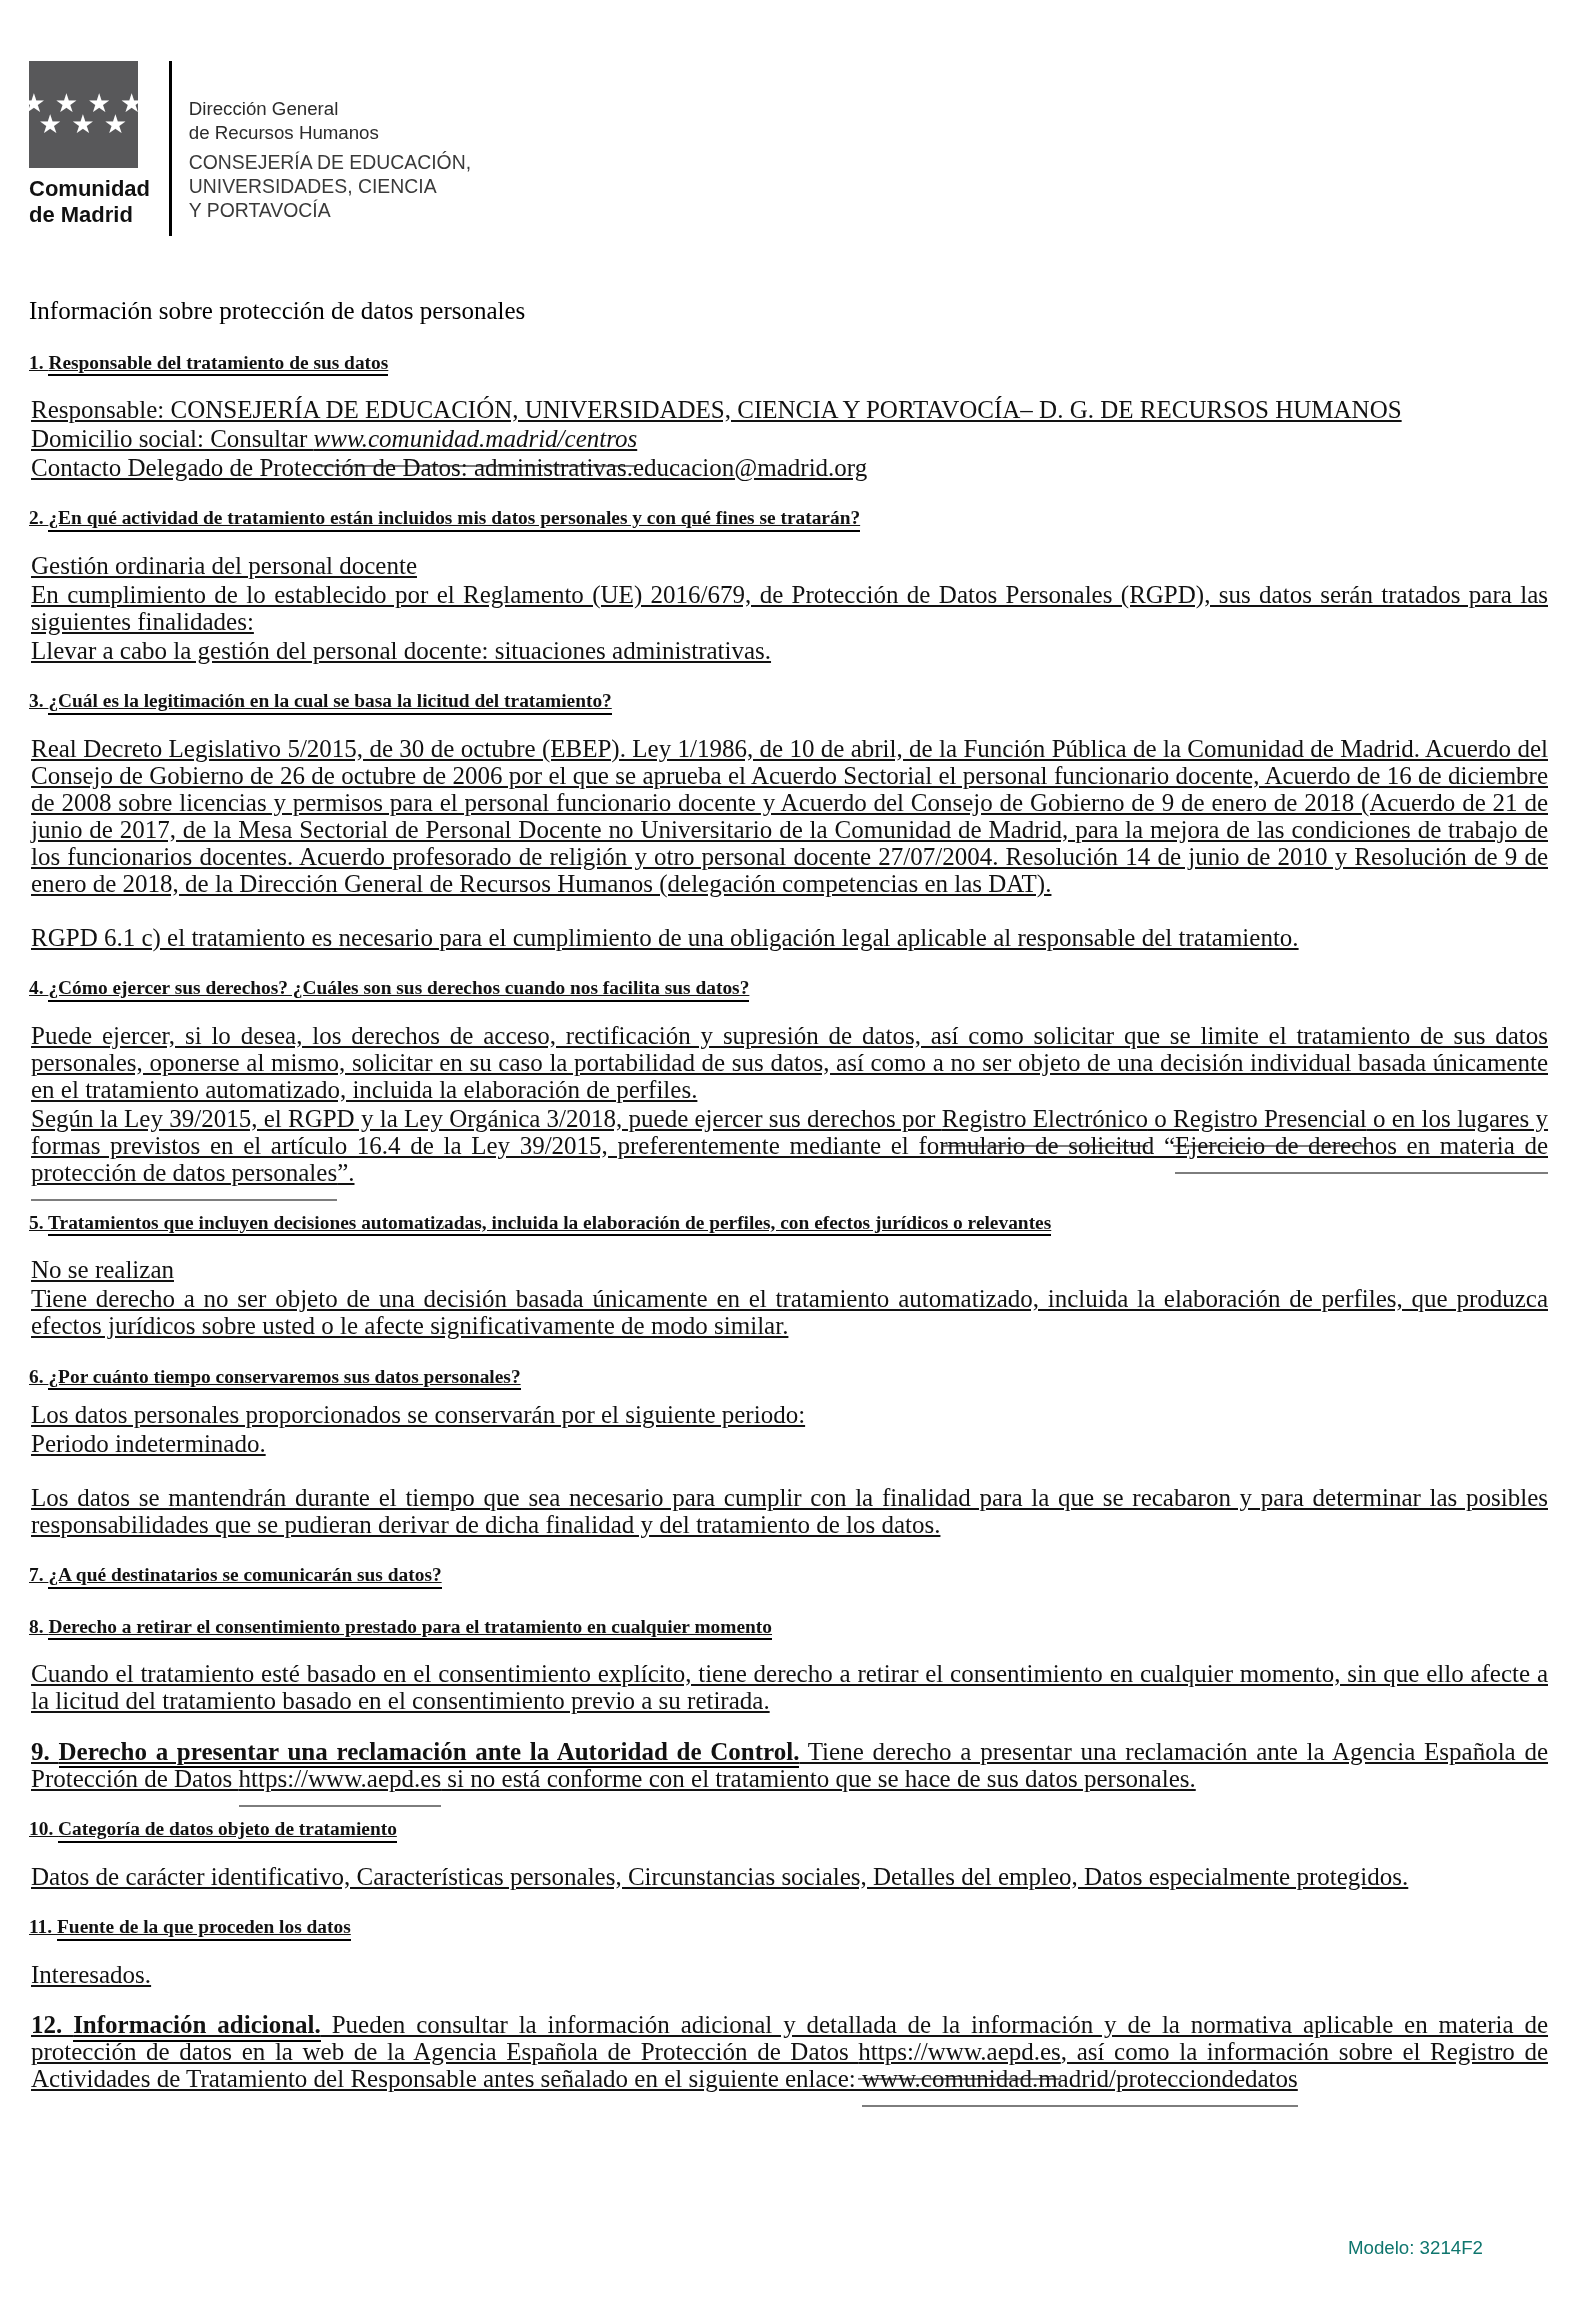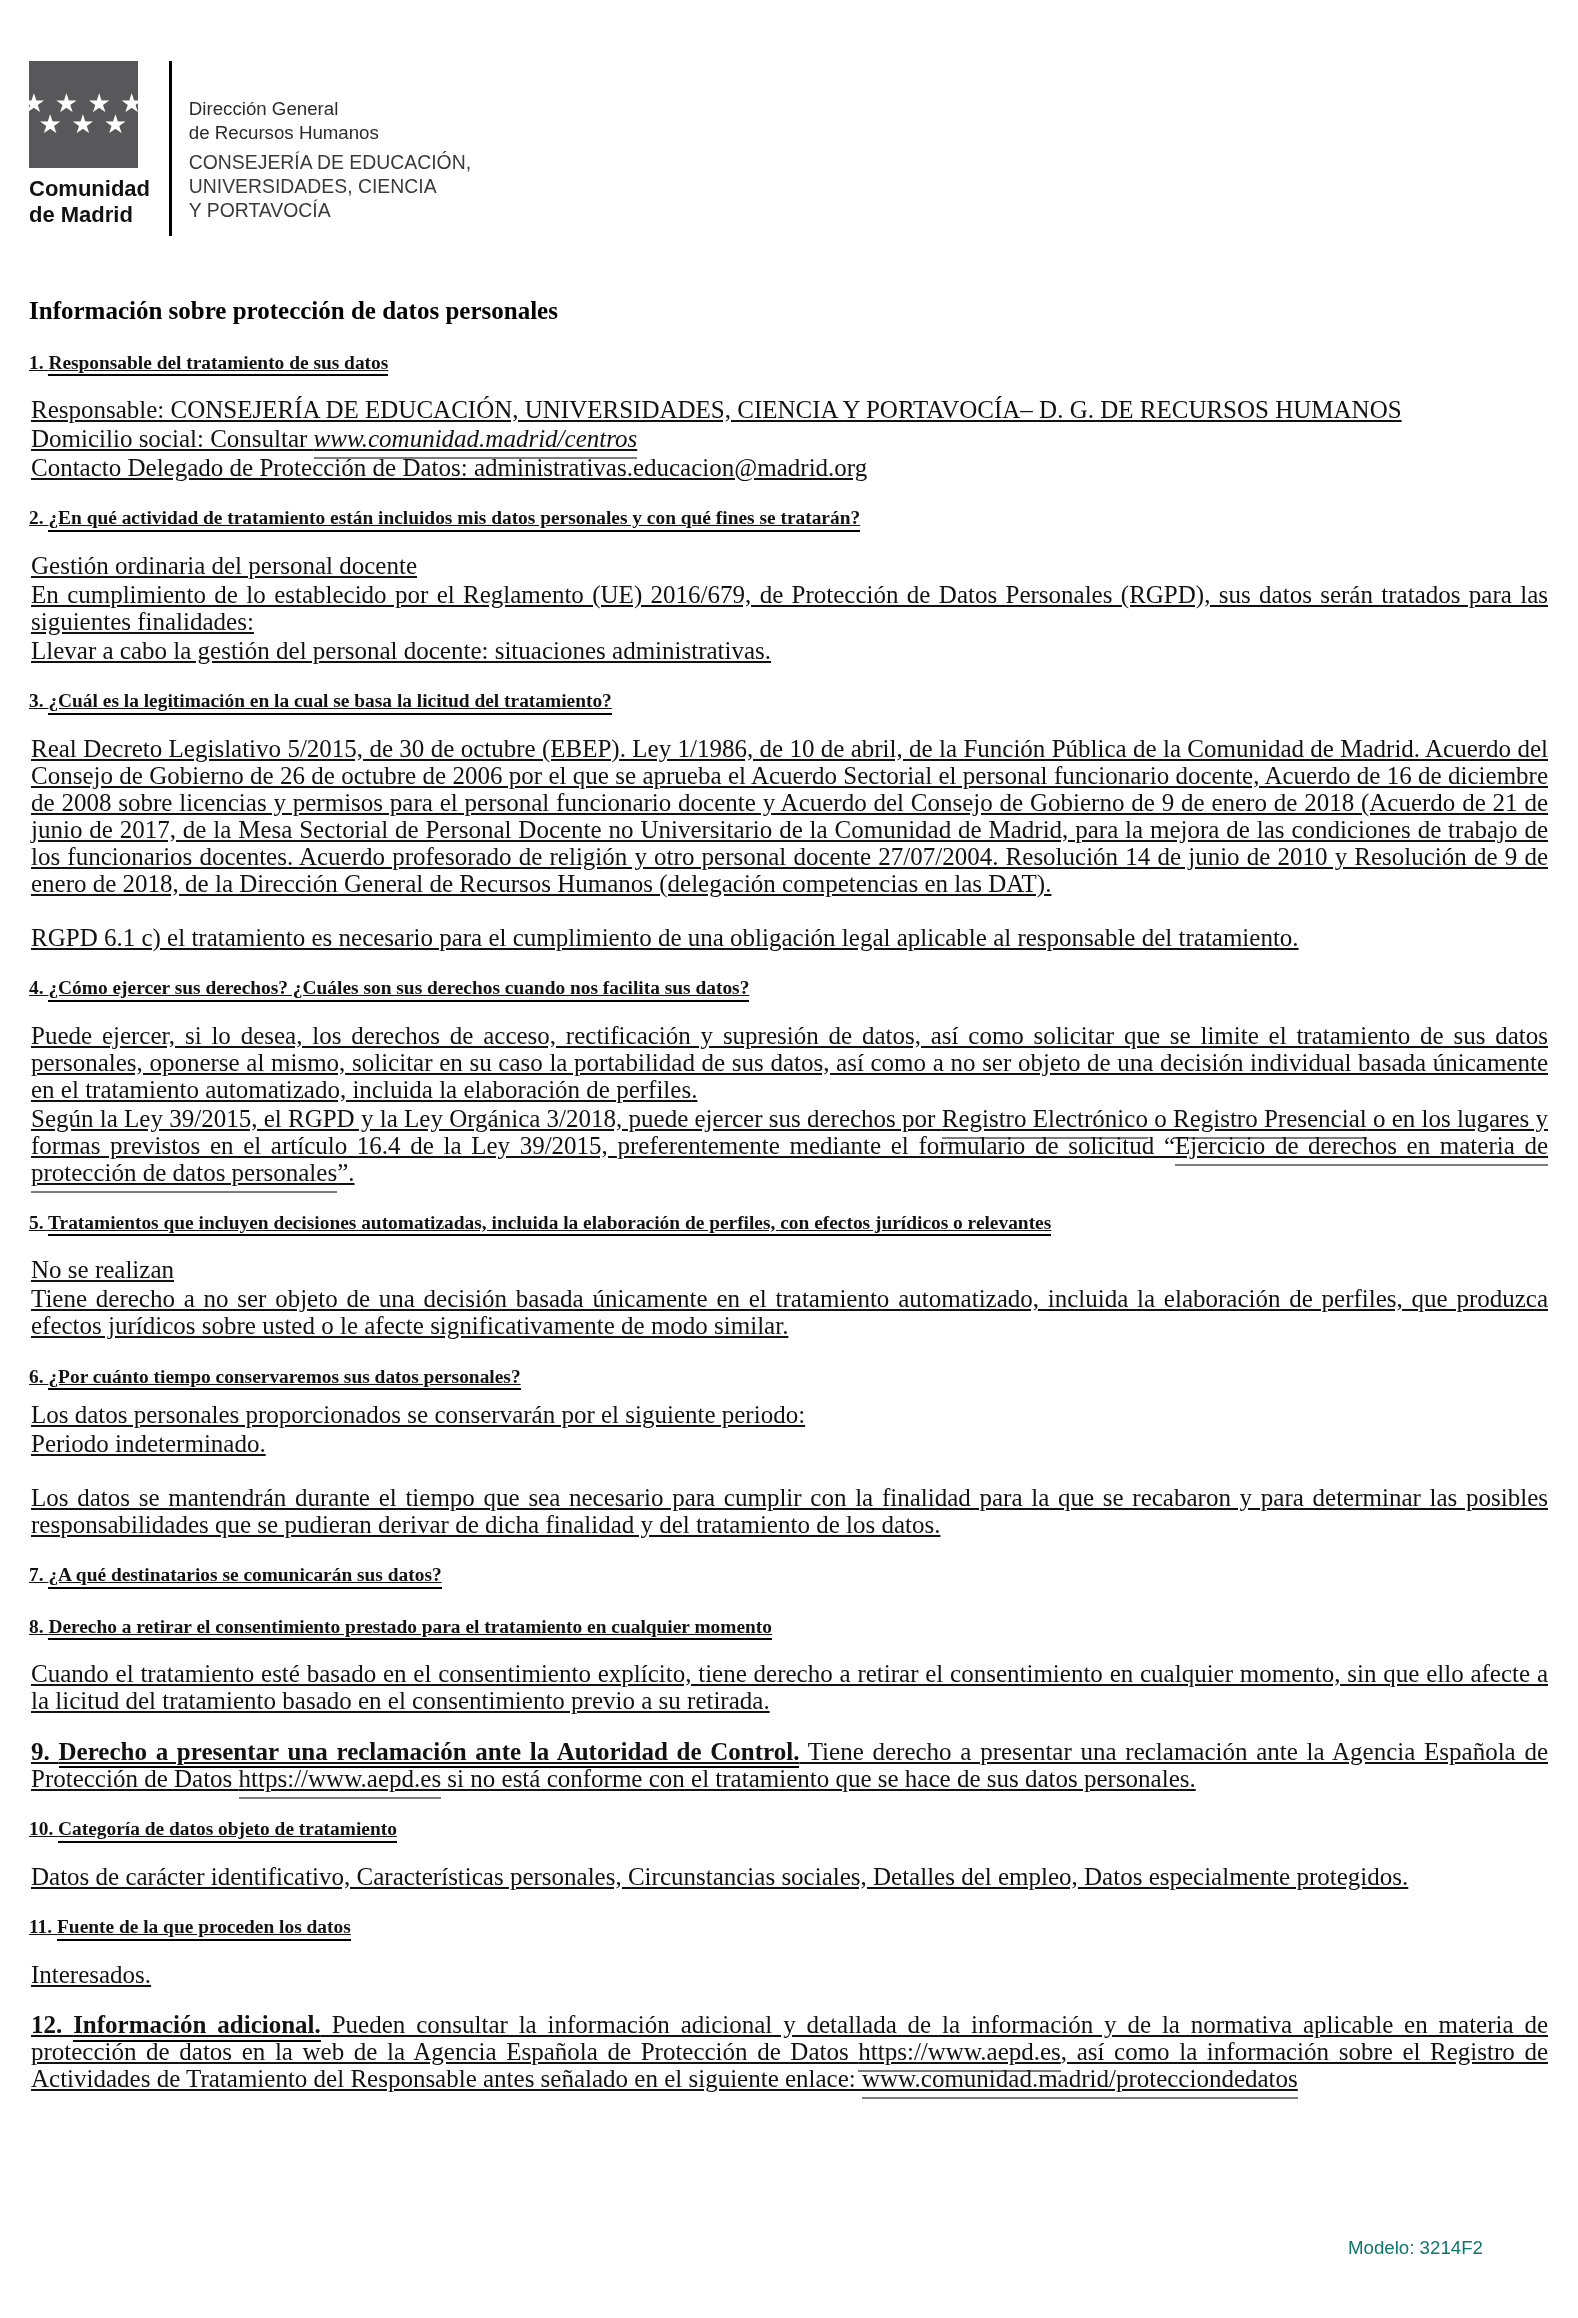--- a/index.html
+++ b/index.html
@@ -26,33 +26,33 @@
     font-family:"Liberation Sans",sans-serif;font-weight:bold;
     font-size:22px;line-height:26px;color:#111;margin-top:8.3px;letter-spacing:0px;
   }
   .vdivider{width:2.8px;background:#000;height:175px;margin:0 16.6px 0 19.4px;}
   .dept{font-family:"Liberation Sans",sans-serif;padding-top:36px;}
   .org-line{font-size:18.7px;line-height:23.5px;color:#2b2b2b;}
   .dept-block{margin-top:6.2px;}
   .dept-line{font-size:19.4px;line-height:24px;color:#3a3a3a;}
   
   .doc-title{
-    font-size:25px;font-weight:bold;margin:16px 0 21px 0;color:#000;
+    font-size:25px;font-weight:normal;margin:16px 0 21px 0;color:#000;
     font-family:"Liberation Serif",serif;
   }
   
   .doc-section{margin-top:23.5px;text-decoration:underline;}
   .sec-heading{margin:0 0 19.4px 0;font-size:19.4px;font-weight:bold;line-height:28px;}
   .sec-num{font-weight:bold;}
   .sec-heading-text{font-weight:bold;border-bottom:2.8px solid #000;padding-bottom:1.4px;}
   .para{margin:2px;font-size:25px;line-height:27px;color:#121212;}
   .para.justify{text-align:justify;}
   .para.gap{margin-top:27px;}
   .doc-section.tight .sec-heading{margin-bottom:10px;}
-  .link{border-bottom:2.1px solid #7d7d7d;padding-bottom:5px;}
+  .link{border-bottom:2.1px solid #7d7d7d;padding-bottom:13px;}
   .italic{font-style:italic;}
   
   .footer{
     position:absolute;right:96px;bottom:60px;
     font-family:"Liberation Sans",sans-serif;font-size:18.7px;color:#0f766e;
   }
 </style>
 </head>
 <body>
 

